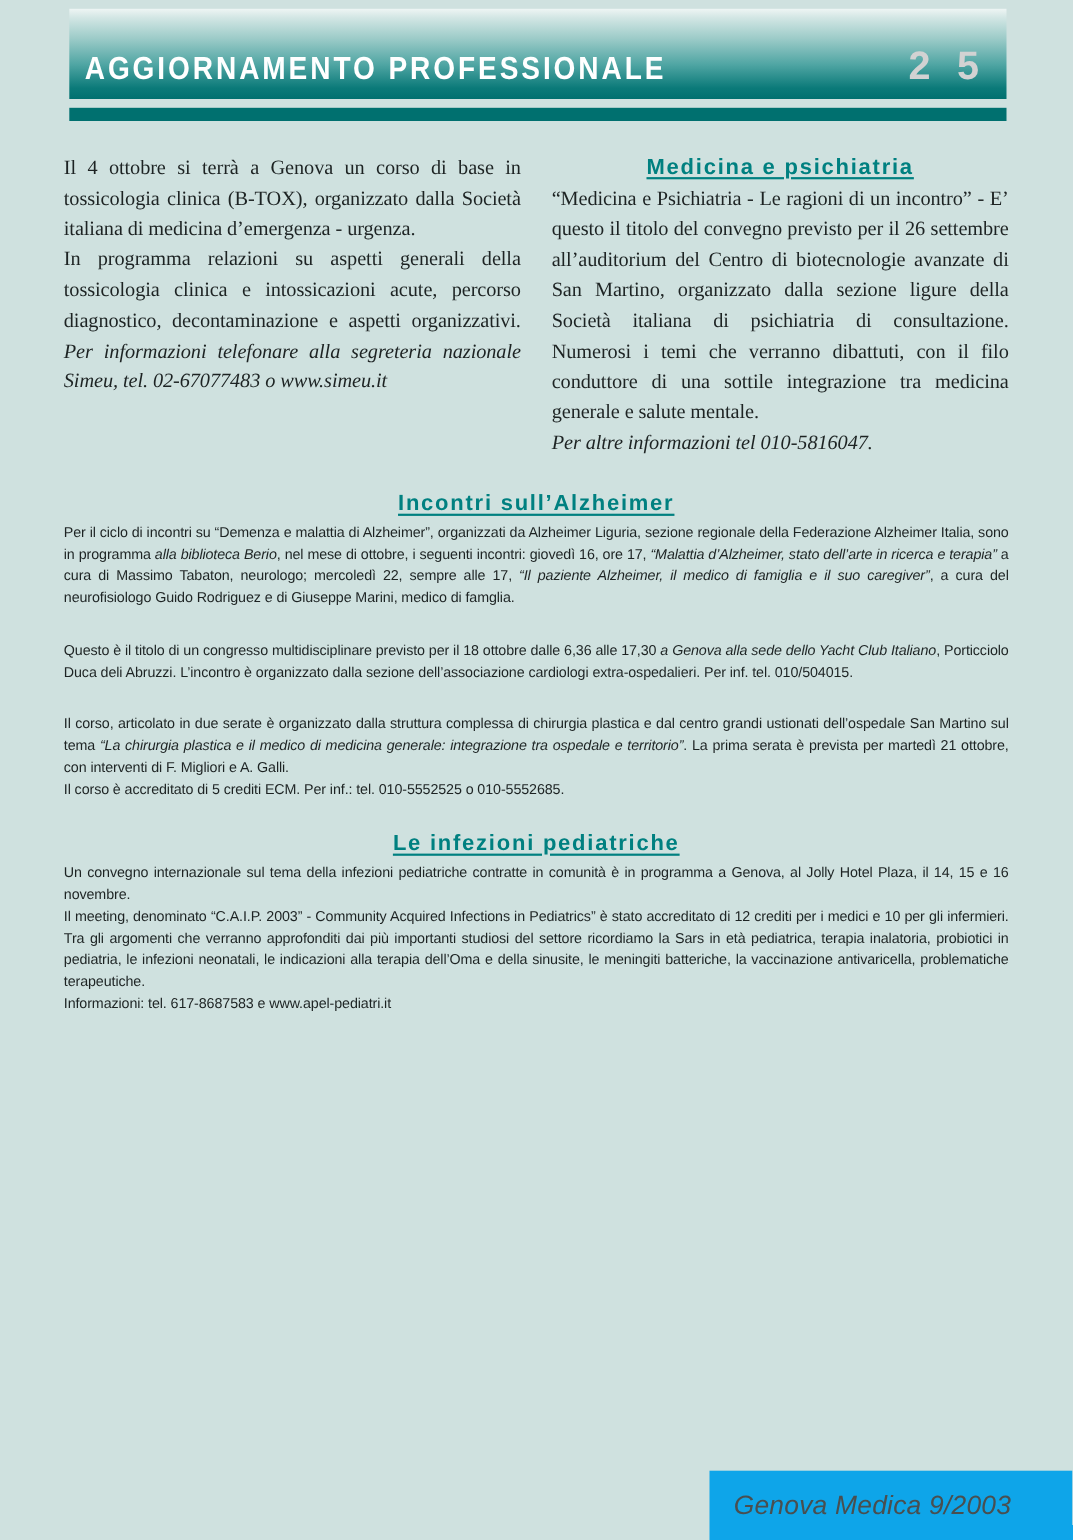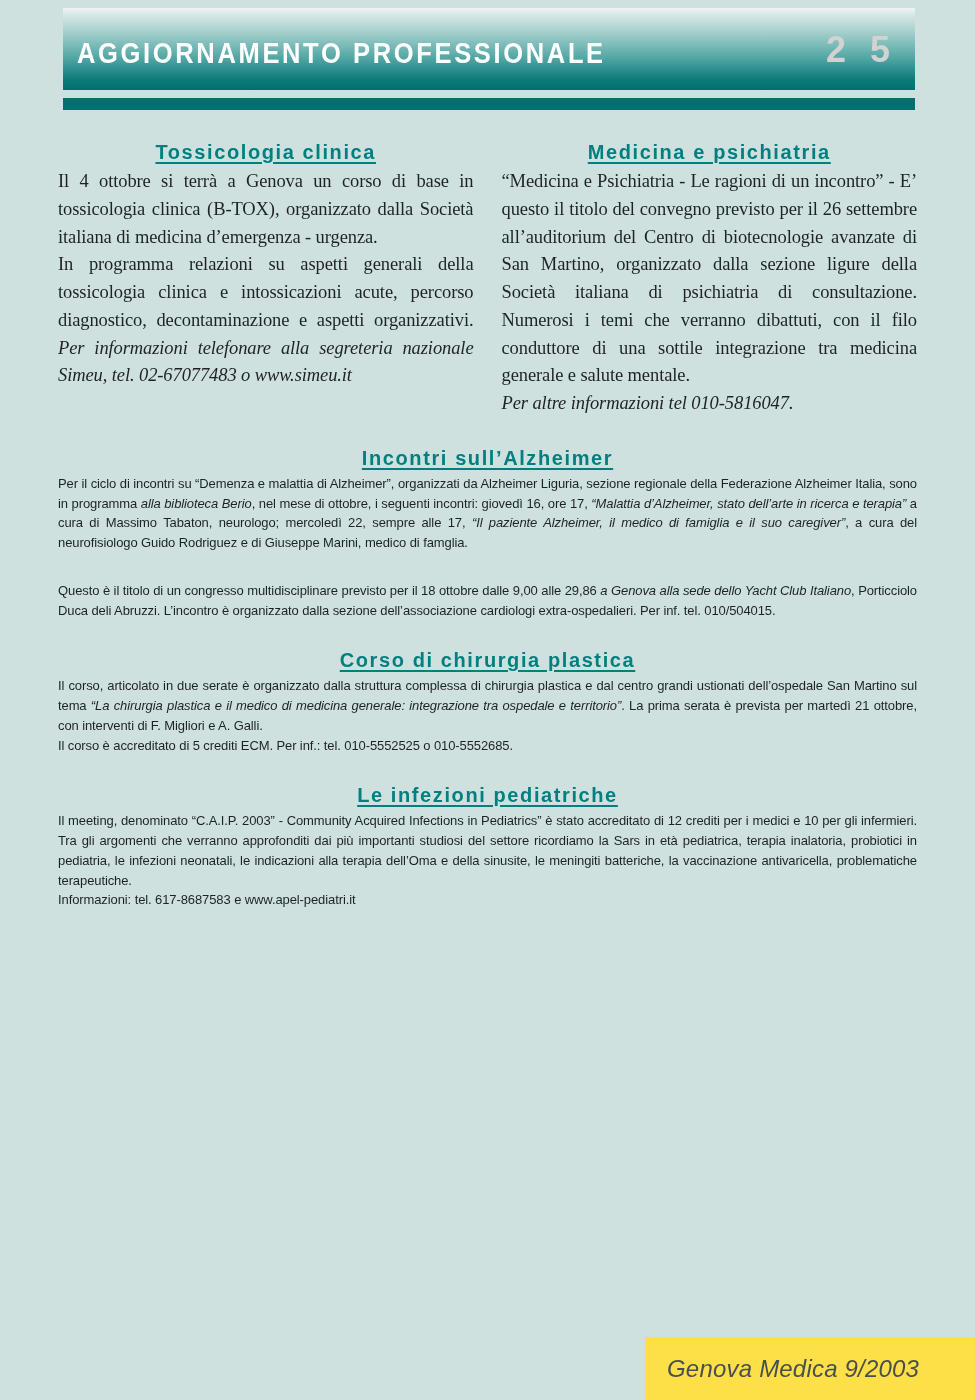--- a/index.html
+++ b/index.html
@@ -35,21 +35,21 @@
                 #eef5f4 0%,
                 #d2e6e4 10%,
                 #9ccbc8 33%,
                 #4fa5a3 62%,
                 #0b7a79 88%,
                 #00706f 100%);
     display: flex;
     align-items: flex-end;
     justify-content: space-between;
     box-sizing: border-box;
-    padding: 0 18px 20px 14px;
+    padding: 0 18px 10px 14px;
   }
   .masthead-title {
     font-family: "Liberation Sans Narrow", "Liberation Sans", sans-serif;
     font-size: 29px;
     font-weight: 700;
     letter-spacing: 3.0px;
     color: #ffffff;
     transform: scaleX(0.88);
     transform-origin: left bottom;
     white-space: nowrap;
@@ -137,21 +137,21 @@
 
   .sec-block { margin-top: 28px; }
 
   
   .footer-box {
     position: absolute;
     left: 645px;
     top: 1337px;
     width: 330px;
     height: 63px;
-    background: #fde047;
+    background: #0ea5e9;
     display: flex;
     align-items: center;
     box-sizing: border-box;
     padding-left: 22px;
   }
   .footer-text {
     font-size: 24px;
     font-style: italic;
     color: #494f50;
     letter-spacing: 0.2px;
@@ -167,50 +167,49 @@
     <div class="masthead-title">AGGIORNAMENTO PROFESSIONALE</div>
     <div class="masthead-pageno">2 5</div>
   </div>
   <div class="rule-bar"></div>
 
   <div class="content">
 
     <div class="two-col">
 
       <div class="col">
-        <div class="section-title">Tossicologia clinica</div>
         <p class="body"><span>Il 4 ottobre si terrà a Genova un corso di base in tossicologia clinica (B-TOX), organizzato dalla Società italiana di medicina d’emergenza - urgenza.</span></p>
         <p class="body"><span>In programma relazioni su aspetti generali della tossicologia clinica e intossicazioni acute, percorso diagnostico, decontaminazione e aspetti organizzativi. </span><i>Per informazioni telefonare alla segreteria nazionale Simeu, tel. 02-67077483 o www.simeu.it</i></p>
       </div>
 
       <div class="col">
         <div class="section-title">Medicina e psichiatria</div>
         <p class="body"><span>“Medicina e Psichiatria - Le ragioni di un incontro” - E’ questo il titolo del convegno previsto per il 26 settembre all’auditorium del Centro di biotecnologie avanzate di San Martino, organizzato dalla sezione ligure della Società italiana di psichiatria di consultazione. Numerosi i temi che verranno dibattuti, con il filo conduttore di una sottile integrazione tra medicina generale e salute mentale.</span></p>
         <p class="body"><i>Per altre informazioni tel 010-5816047.</i></p>
       </div>
 
     </div>
 
     <div class="fullwidth sec-block">
       <div class="section-title">Incontri sull’Alzheimer</div>
       <p class="body"><span> Per il ciclo di incontri su “Demenza e malattia di Alzheimer”, organizzati da Alzheimer Liguria, sezione regionale della Federazione Alzheimer Italia, sono in programma </span><i>alla biblioteca Berio</i><span>, nel mese di ottobre, i seguenti incontri: giovedì 16, ore 17, </span><i>“Malattia d’Alzheimer, stato dell’arte in ricerca e terapia”</i><span> a cura di Massimo Tabaton, neurologo; mercoledì 22, sempre alle 17, </span><i>“Il paziente Alzheimer, il medico di famiglia e il suo caregiver”</i><span>, a cura del neurofisiologo Guido Rodriguez e di Giuseppe Marini, medico di famglia.</span></p>
     </div>
 
     <div class="fullwidth sec-block">
-      <p class="body"><span>Questo è il titolo di un congresso multidisciplinare previsto per il 18 ottobre dalle 9,00 alle 29,86 </span><i>a Genova alla sede dello Yacht Club Italiano</i><span>, Porticciolo Duca deli Abruzzi. L’incontro è organizzato dalla sezione dell’associazione cardiologi extra-ospedalieri. Per inf. tel. 010/504015.</span></p>
-    </div>
-
-    <div class="fullwidth sec-block">
-      <div class="section-title">Corso di chirurgia plastica</div>
+      <p class="body"><span>Questo è il titolo di un congresso multidisciplinare previsto per il 18 ottobre dalle 6,36 alle 17,30 </span><i>a Genova alla sede dello Yacht Club Italiano</i><span>, Porticciolo Duca deli Abruzzi. L’incontro è organizzato dalla sezione dell’associazione cardiologi extra-ospedalieri. Per inf. tel. 010/504015.</span></p>
+    </div>
+
+    <div class="fullwidth sec-block">
       <p class="body"><span>Il corso, articolato in due serate è organizzato dalla struttura complessa di chirurgia plastica  e dal centro grandi ustionati dell’ospedale San Martino sul tema </span><i>“La chirurgia plastica e il medico di medicina generale: integrazione tra ospedale e territorio”</i><span>. La prima serata è prevista per martedì 21 ottobre, con interventi di F. Migliori e A. Galli.</span></p>
       <p class="body">Il corso è accreditato di 5 crediti ECM. Per inf.: tel. 010-5552525 o 010-5552685.</p>
     </div>
 
     <div class="fullwidth sec-block">
       <div class="section-title">Le infezioni pediatriche</div>
+      <p class="body">Un convegno internazionale sul tema della infezioni pediatriche contratte in comunità è in programma a Genova, al Jolly Hotel Plaza, il 14, 15 e 16 novembre.</p>
       <p class="body">Il meeting, denominato “C.A.I.P. 2003” - Community Acquired Infections in Pediatrics” è stato accreditato di 12 crediti per i medici e 10 per gli infermieri. Tra gli argomenti che verranno approfonditi dai più importanti studiosi del settore ricordiamo la Sars in età pediatrica, terapia inalatoria, probiotici in pediatria, le infezioni neonatali, le indicazioni alla terapia dell’Oma e della sinusite, le meningiti batteriche, la vaccinazione antivaricella, problematiche terapeutiche.</p>
       <p class="body">Informazioni: tel. 617-8687583 e www.apel-pediatri.it</p>
     </div>
 
   </div>
 
   <div class="footer-box">
     <span class="footer-text">Genova Medica 9/2003</span>
   </div>
 

